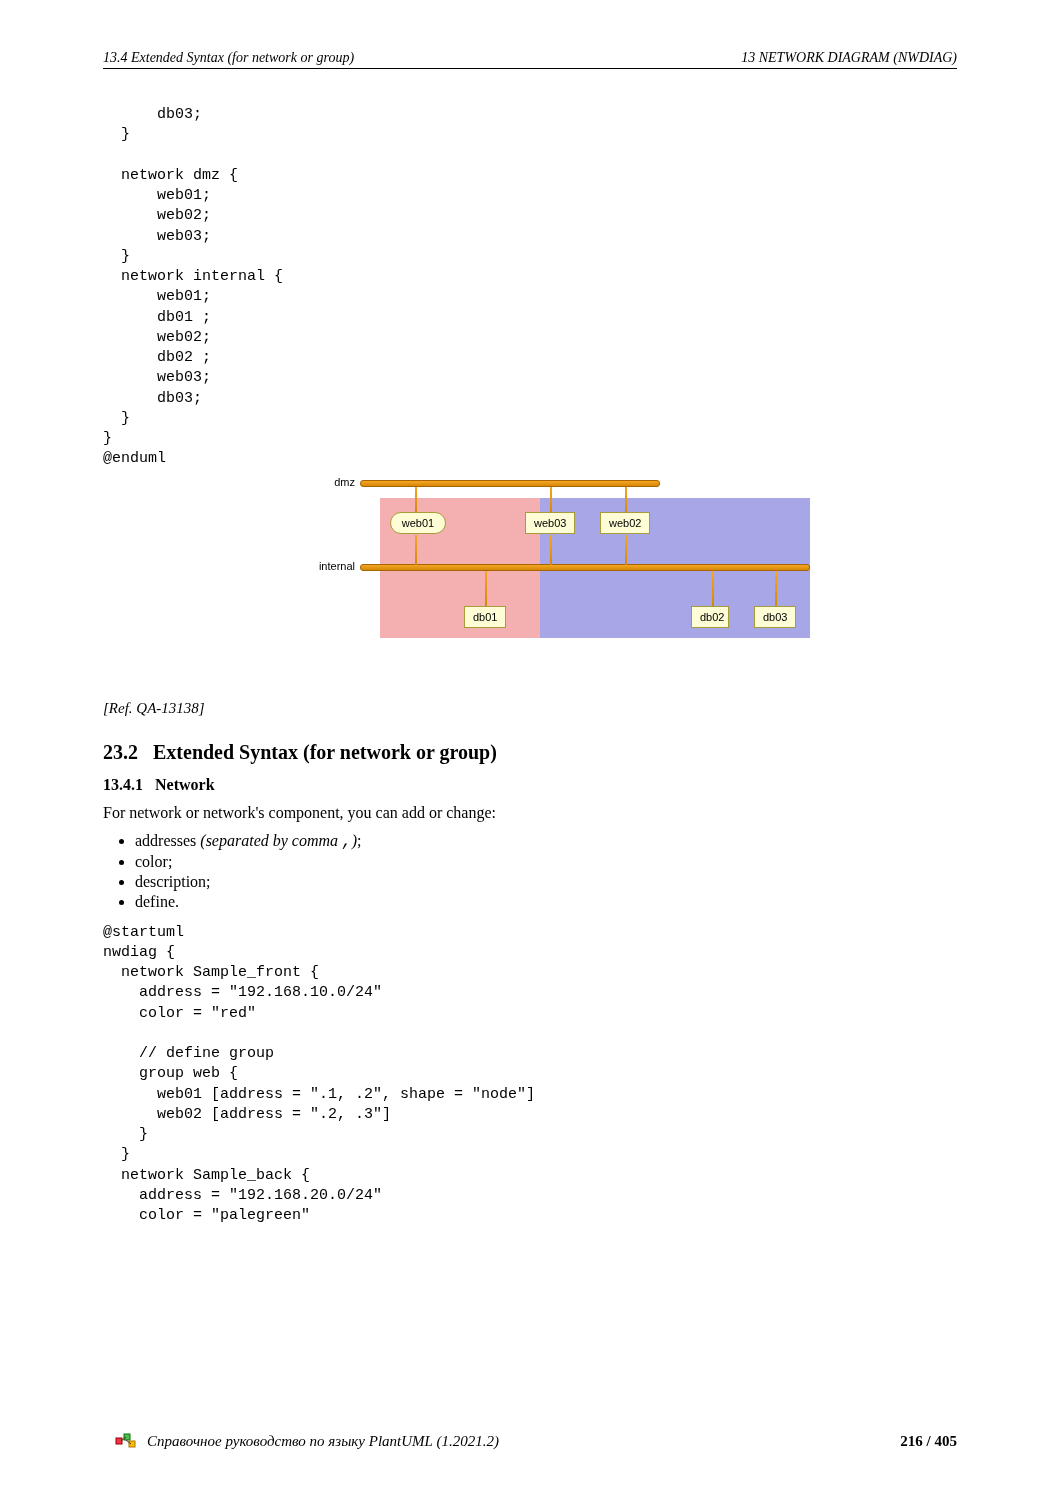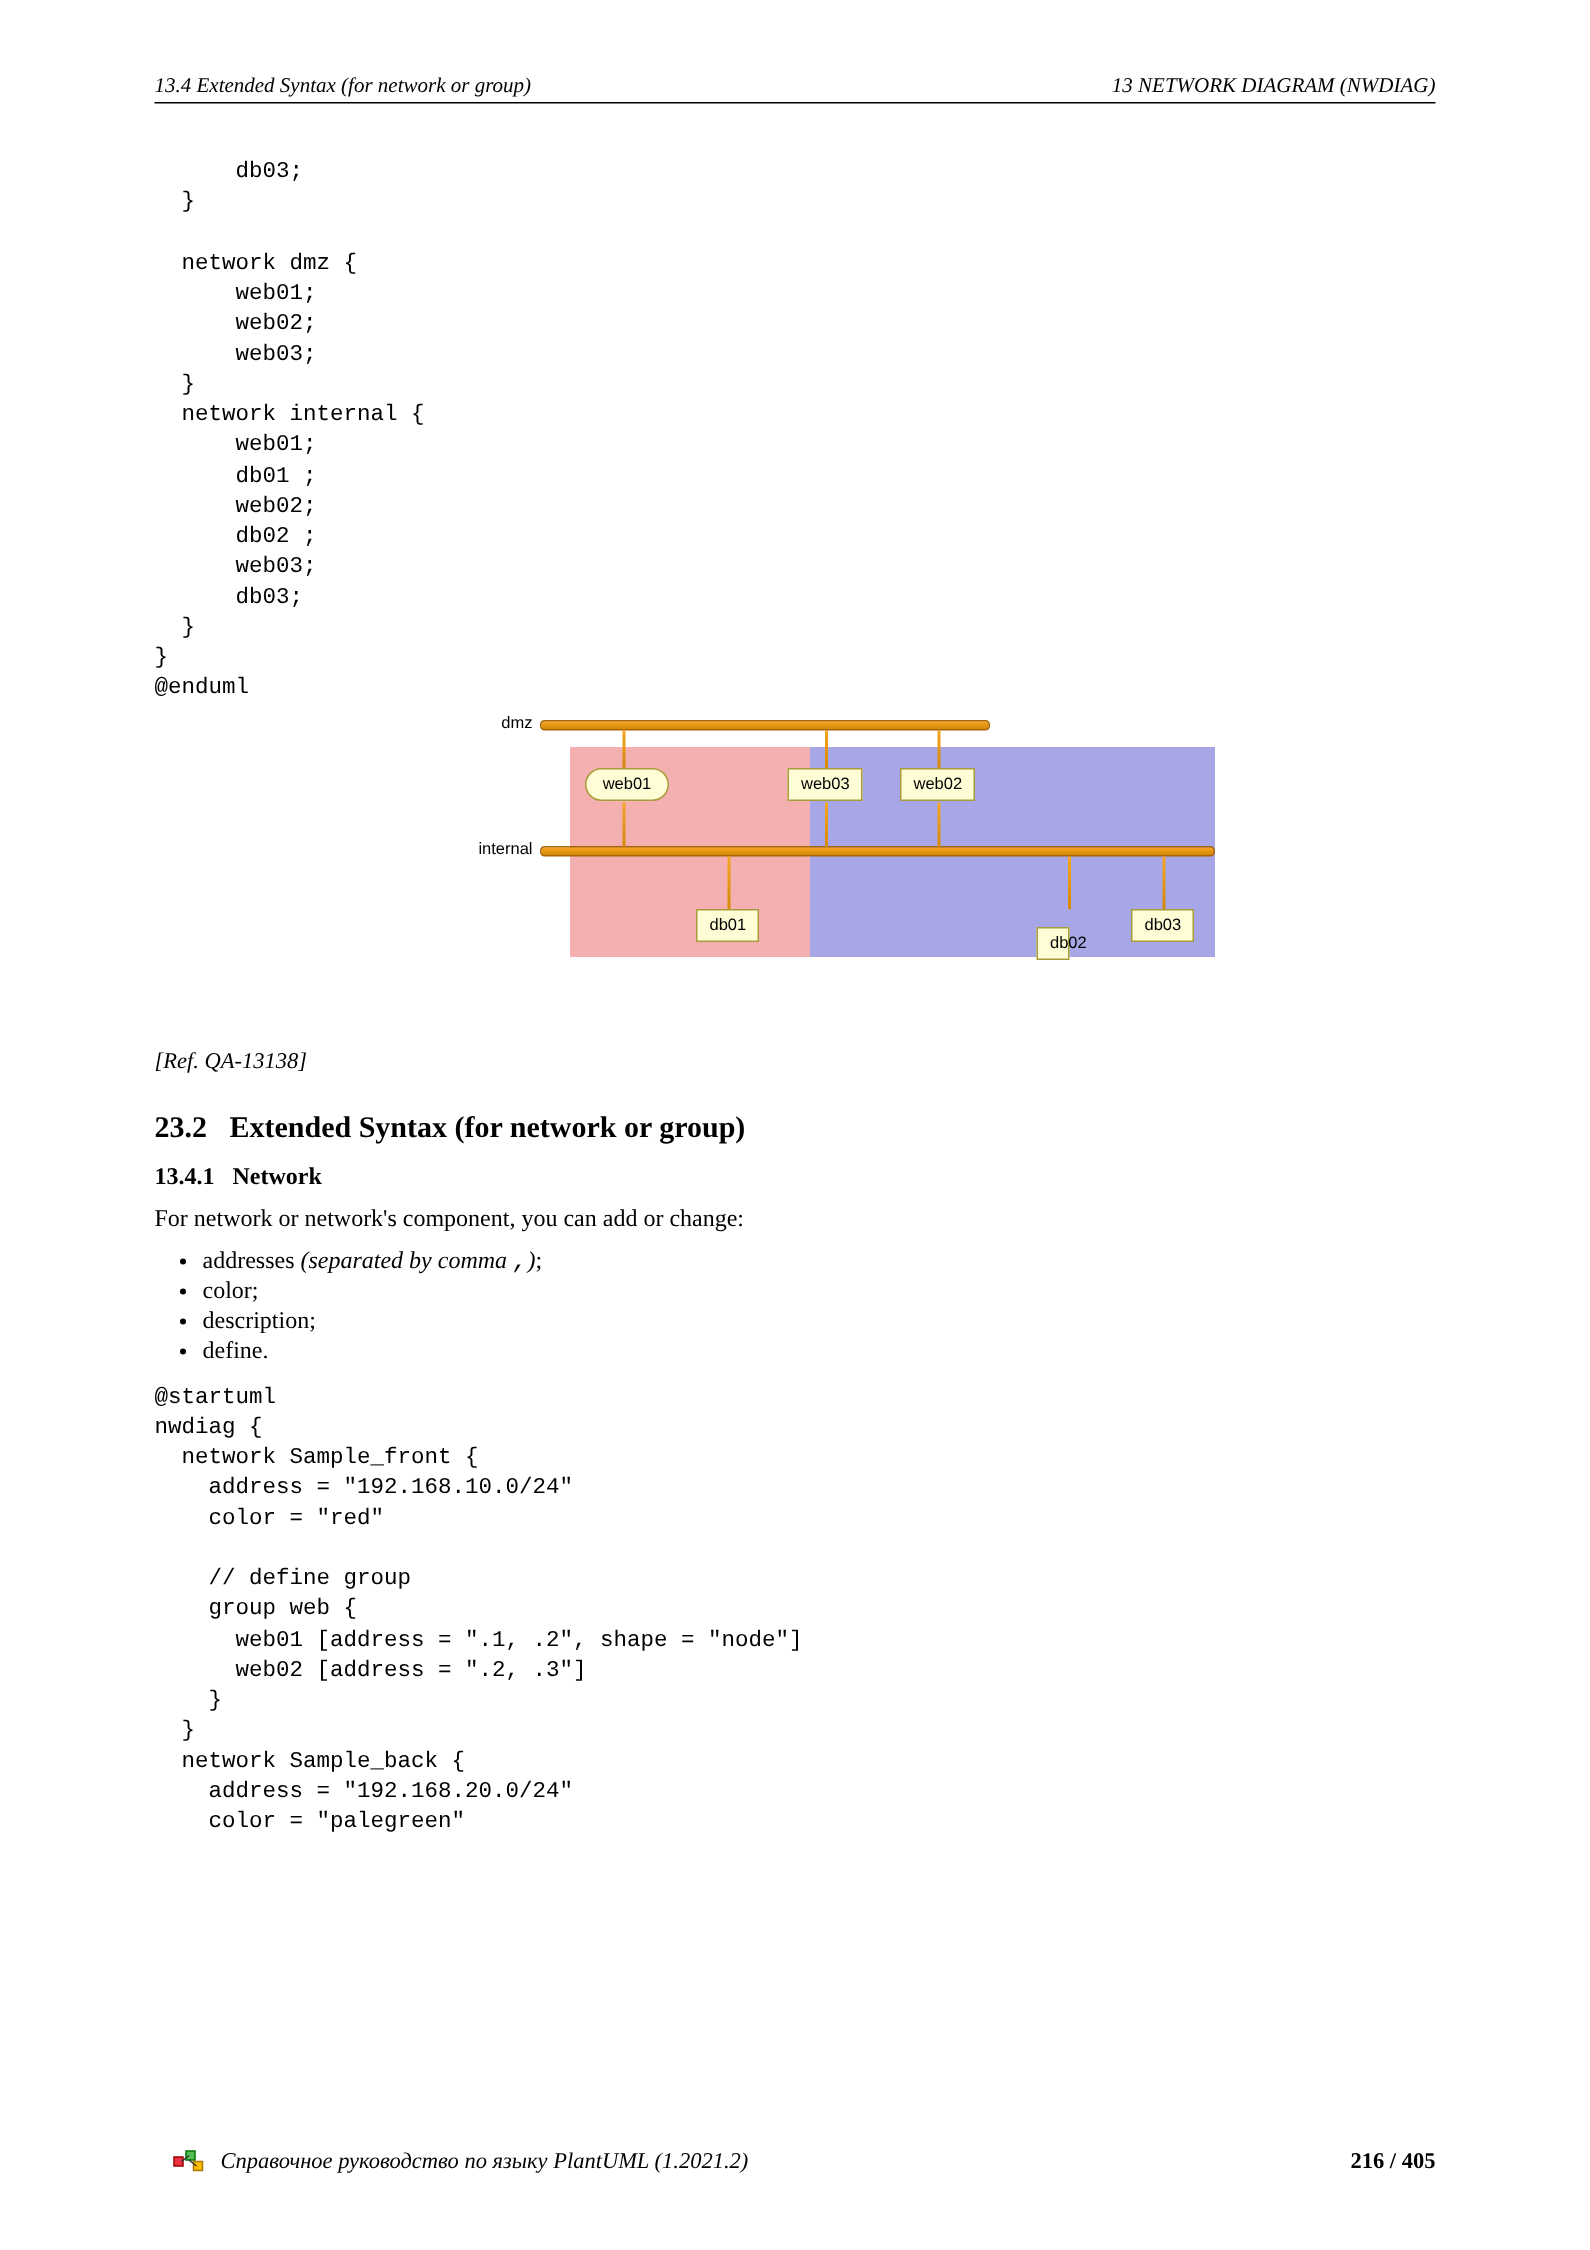--- a/index.html
+++ b/index.html
@@ -183,21 +183,21 @@
 
       <div class="vline" style="left:235px; top:91px; height:35px;"></div>
       <div class="vline" style="left:462px; top:91px; height:35px;"></div>
       <div class="vline" style="left:525px; top:91px; height:35px;"></div>
 
       <div class="node-box" style="left:140px; top:32px; width:56px;border-radius:11px;">web01</div>
       <div class="node-box" style="left:275px; top:32px; width:50px;">web03</div>
       <div class="node-box" style="left:350px; top:32px; width:50px;">web02</div>
 
       <div class="node-box" style="left:214px; top:126px; width:42px;">db01</div>
-      <div class="node-box" style="left:441px; top:126px; width:22px;margin-top:12px;">db02</div>
+      <div class="node-box" style="left:441px; top:126px; width:38px;">db02</div>
       <div class="node-box" style="left:504px; top:126px; width:42px;">db03</div>
     </div>
   </div>
 
   <div class="ref-line">[Ref. QA-13138]</div>
 
   <div class="h2">
     <span>23.2</span>&nbsp;&nbsp;&nbsp;<span>Extended Syntax (for network or group)</span>
   </div>
 

